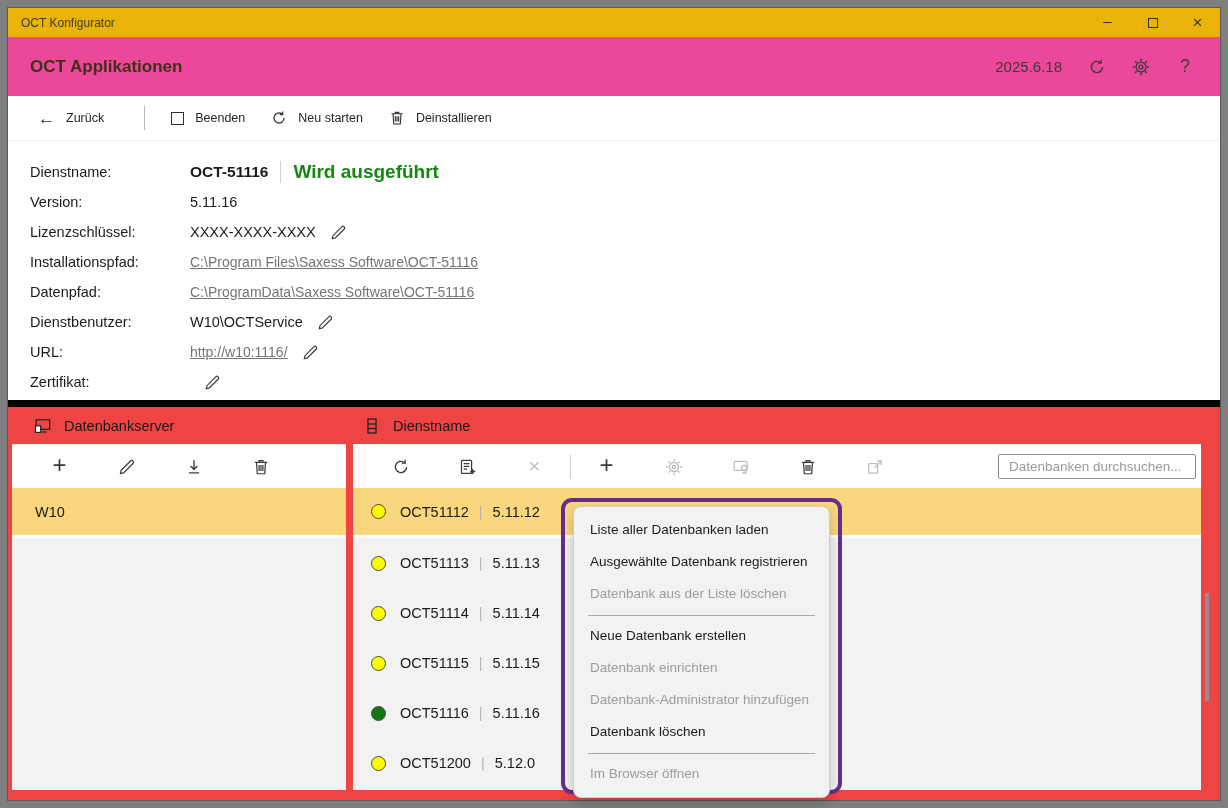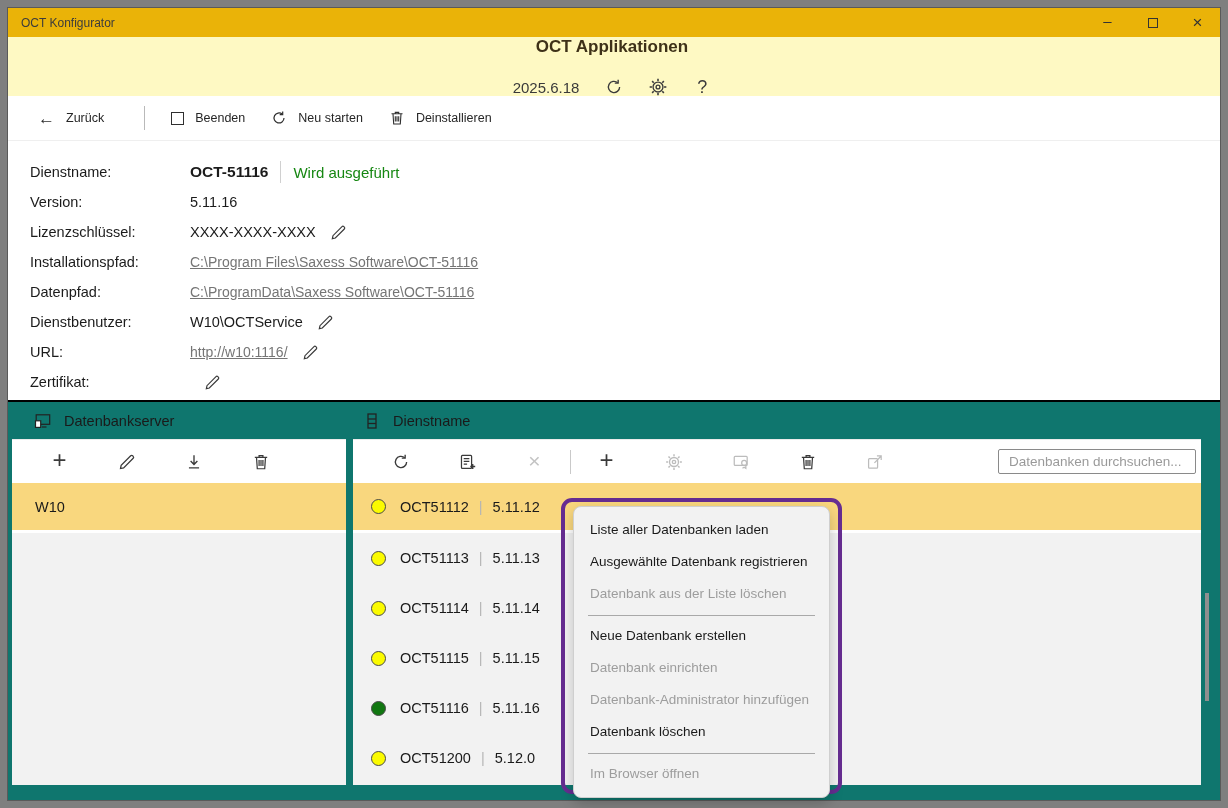--- a/index.html
+++ b/index.html
@@ -47,27 +47,27 @@
   .tb-sep { width:1px; height:24px; background:#b9b9b9; margin:0 26px 0 14px; }
   .stop-box { width:13px; height:13px; border:1.5px solid #2f2f2f; }
   .tb-item svg { width:16px; height:16px; }
   
   .details { height:259px; padding:16px 0 0 22px; flex:0 0 auto; }
   .detail-row { height:30px; display:flex; align-items:center; }
   .detail-label { width:160px; font-size:14.5px; color:#1b1b1b; }
   .detail-value-wrap { display:flex; align-items:center; }
   .dv { font-size:14.5px; color:#1b1b1b; }
   .dv-bold { font-weight:bold; font-size:15.5px; }
-  .dv-status { font-weight:normal; font-size:15px; color:#168712; }
+  .dv-status { font-weight:bold; font-size:19px; color:#168712; }
   .dv-divider { width:1px; height:22px; background:#d0d0d0; margin:0 12px; }
   .dv-link { font-size:14px; color:#757575; text-decoration:underline; }
   .pencil { width:17px; height:17px; margin-left:14px; }
   .pencil svg { width:17px; height:17px; }
   
-  .panels { flex:1; border-top:2px solid #000000; position:relative; background:#0f766e; }
+  .panels { flex:1; border-top:7px solid #000000; position:relative; background:#ef4444; }
   .panel { position:absolute; top:0; }
   .panel-servers { left:4px; width:334px; }
   .panel-dbs { left:345px; width:848px; }
   .panel-head { height:37px; display:flex; align-items:center; gap:12px; padding-left:22px; }
   .panel-dbs .panel-head { padding-left:10px; }
   .panel-head svg { width:18px; height:18px; }
   .panel-title { font-size:14.5px; color:#1a1a1a; }
   .panel-toolbar { height:44px; border-top:1px solid #ebebeb; display:flex; align-items:center; padding-left:14px; background:#fff; }
   .pt-slot { width:67px; display:flex; align-items:center; justify-content:center; }
   .pt-slot svg { width:18px; height:18px; }
@@ -118,21 +118,21 @@
         </div>
       <div class="win-btn">
           <span class="maxbox"></span>
         </div>
       <div class="win-btn">
           <span class="close-glyph">×</span>
         </div>
     </div>
   </div>
 
-  <div class="app-header" style="background: #fef9c3; flex-direction: column;">
+  <div class="app-header" style="background: #ec4899;">
     <div class="app-title">OCT Applikationen</div>
     <div class="header-right">
       <span class="header-date">2025.6.18</span>
       <span class="hdr-ic">
         <svg viewBox="0 0 16 16">
             <path d="M13 8a5 5 0 1 1-1.7-3.8" fill="none" stroke="#3b3b3b" stroke-width="1.2"></path>
             <polyline points="11.7,1.6 11.7,4.6 8.7,4.6" fill="none" stroke="#3b3b3b" stroke-width="1.2"></polyline>
           </svg>
       </span>
       <span class="hdr-ic">

